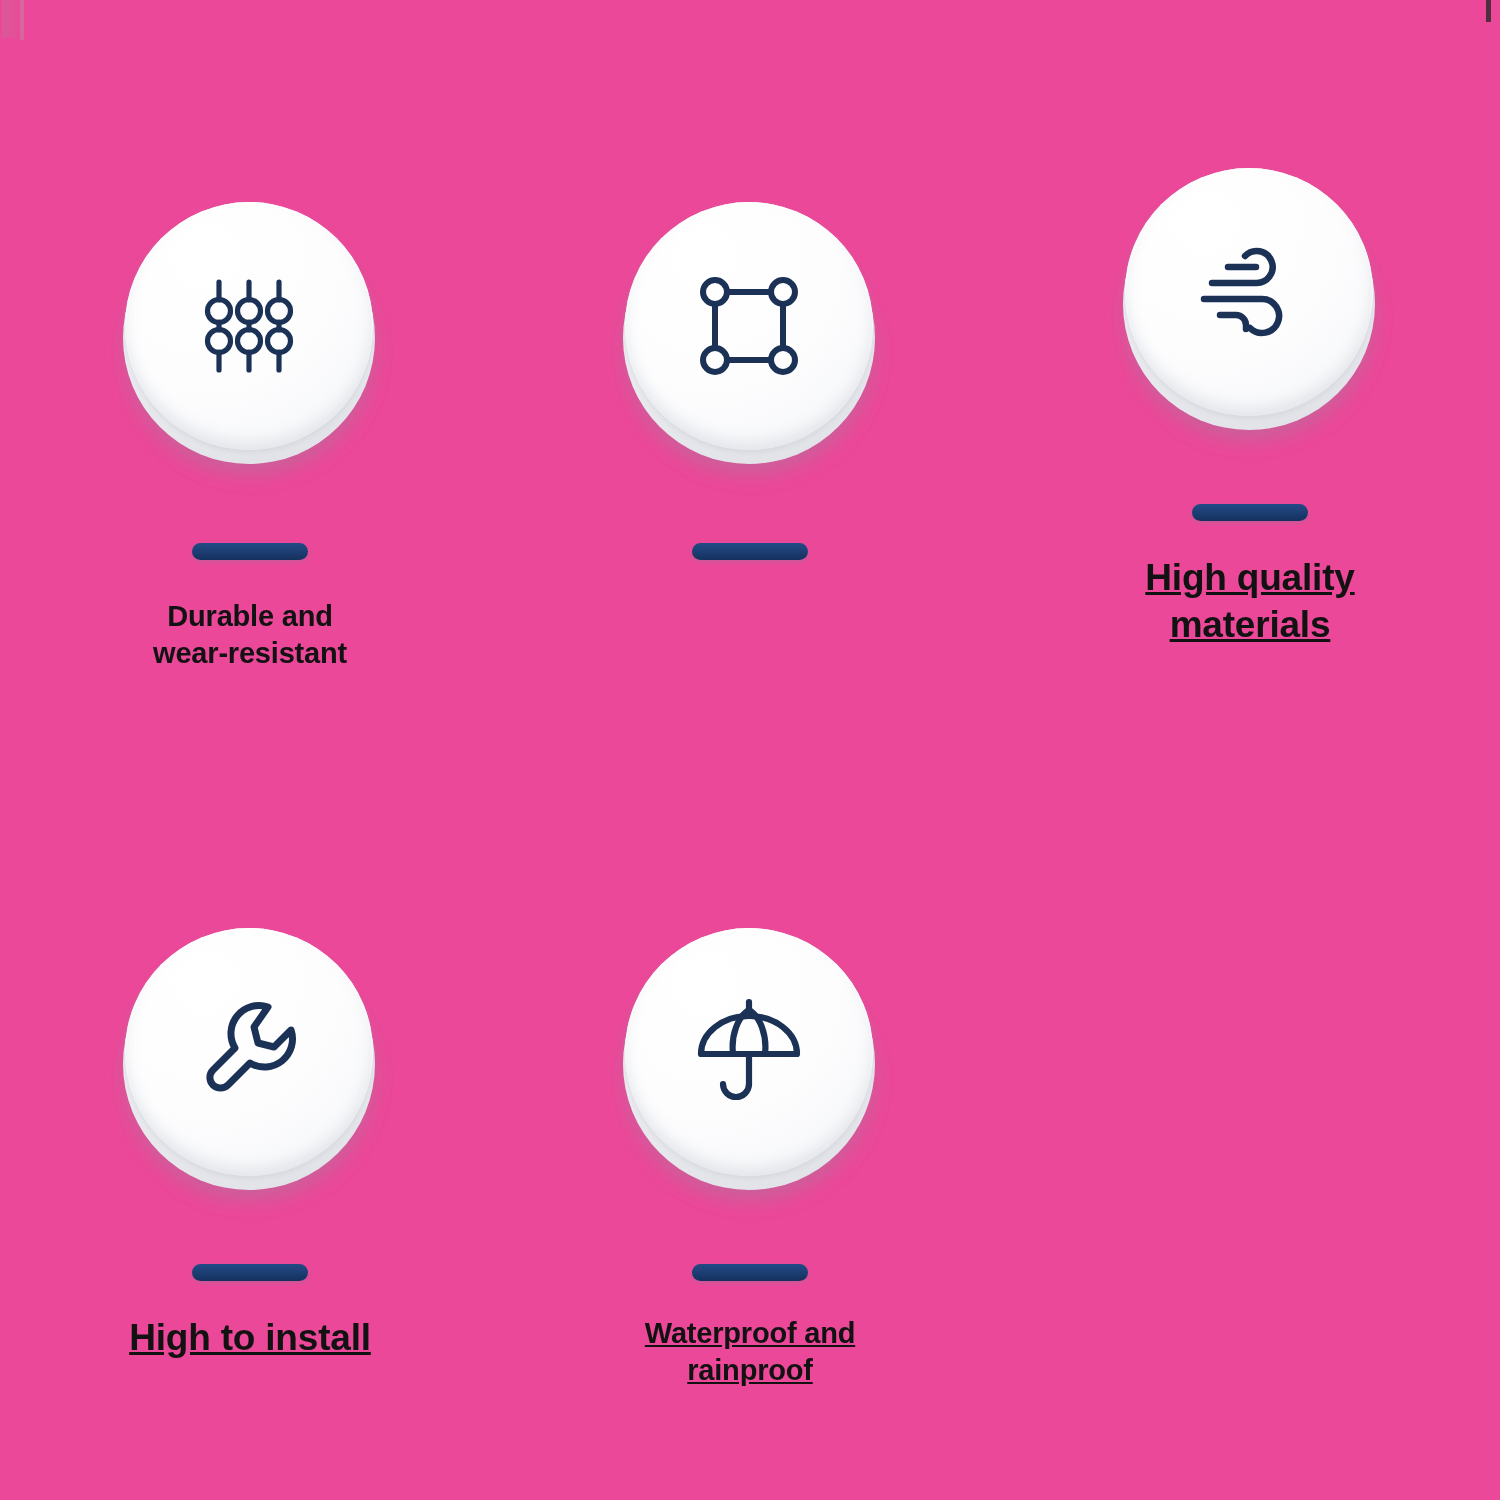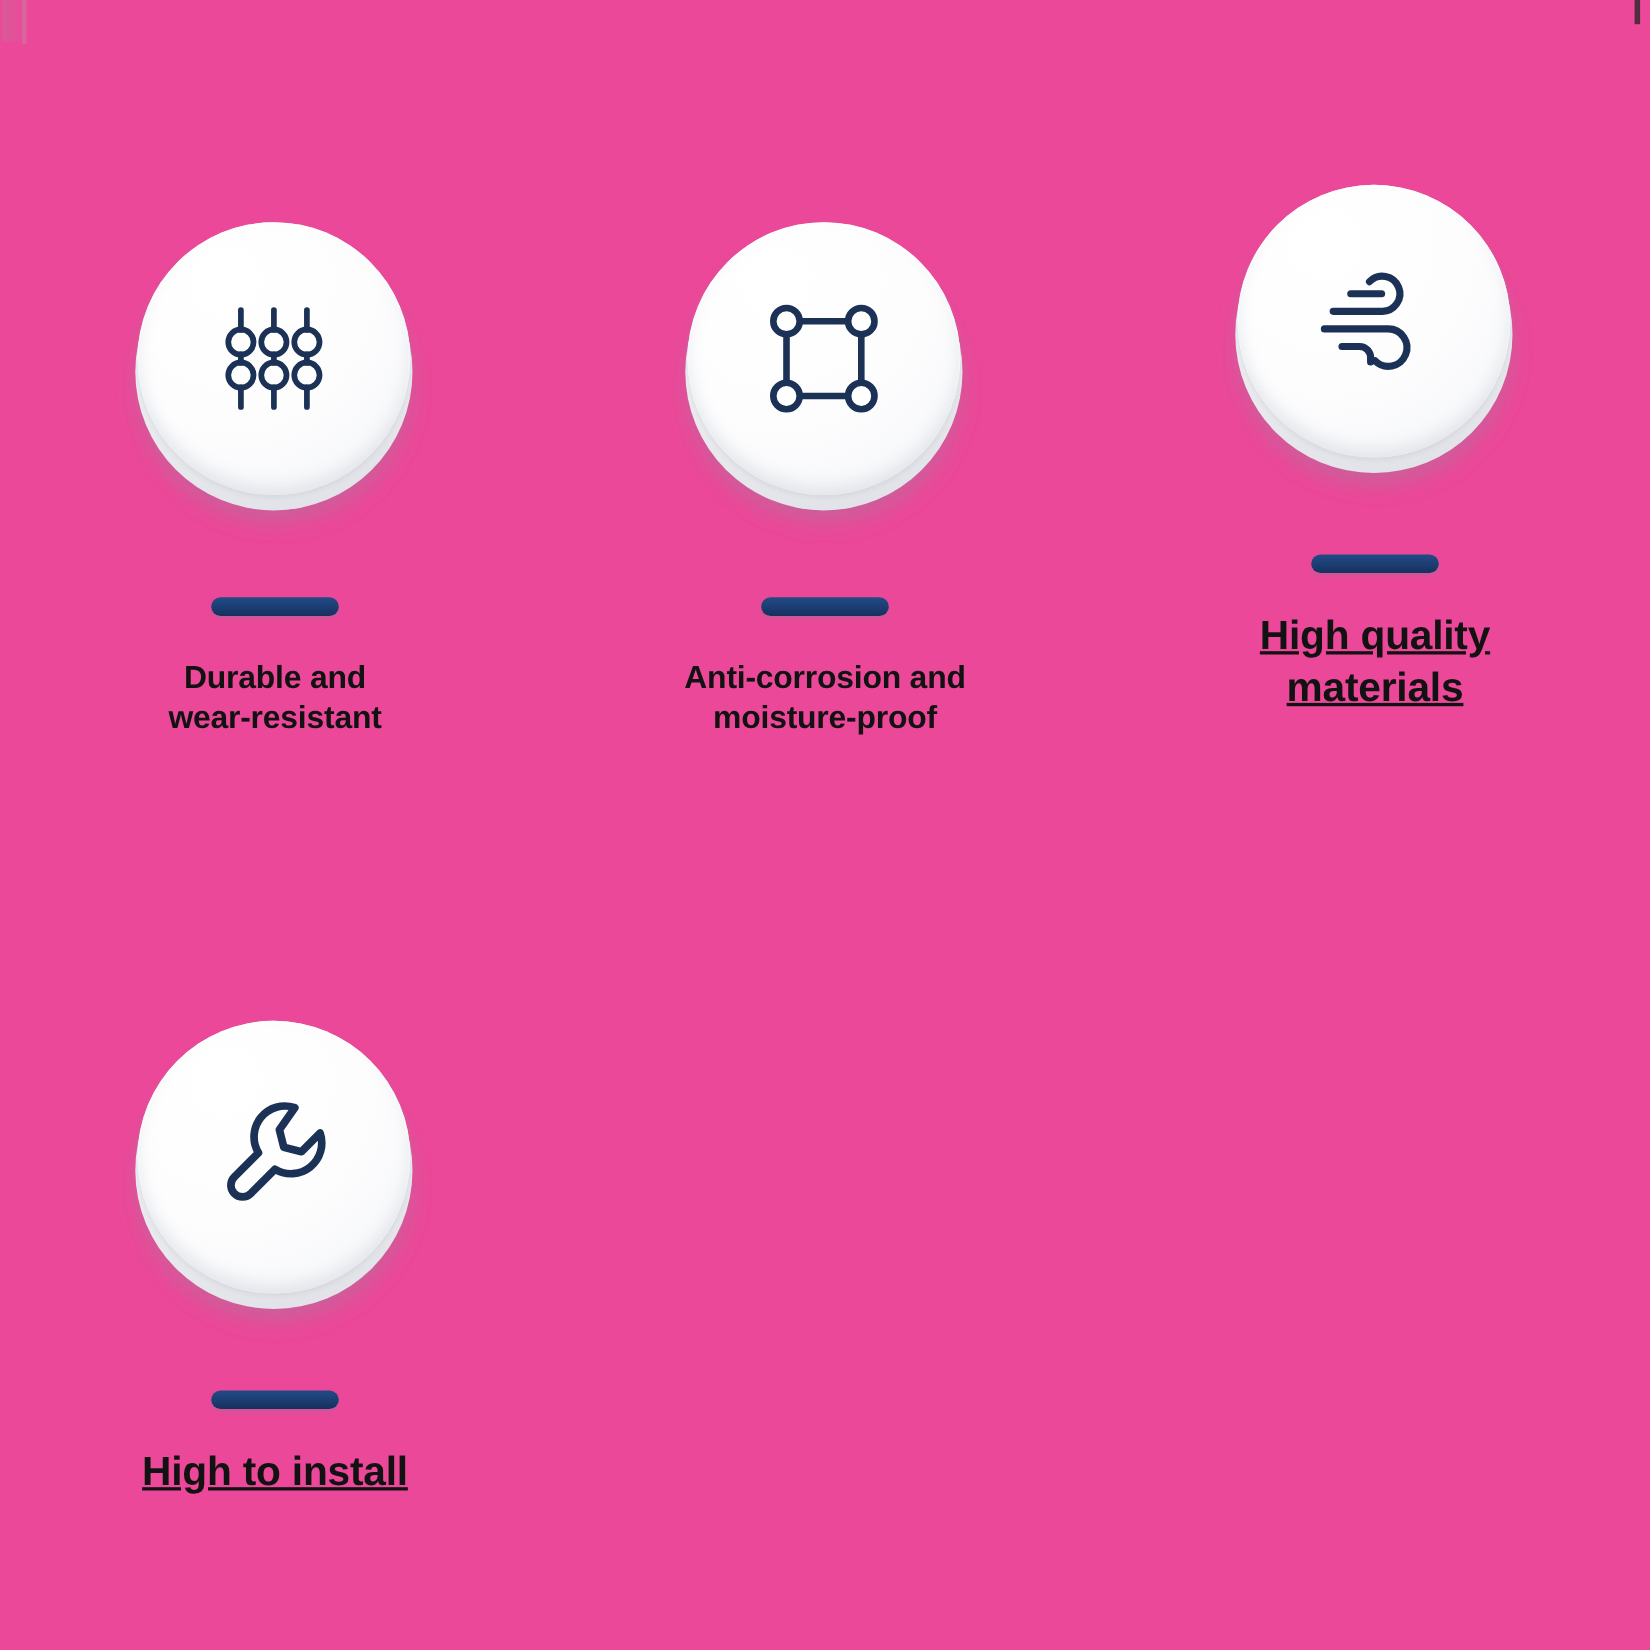--- a/index.html
+++ b/index.html
@@ -215,22 +215,20 @@
               <line x1="88" y1="20" x2="88" y2="88"></line>
               <circle cx="20" cy="20" r="12" fill="#ffffff"></circle>
               <circle cx="88" cy="20" r="12" fill="#ffffff"></circle>
               <circle cx="20" cy="88" r="12" fill="#ffffff"></circle>
               <circle cx="88" cy="88" r="12" fill="#ffffff"></circle>
             </svg>
           </div>
         </div>
       </div>
       <div class="rule"></div>
-      <div class="caption sz-md">Anti-corrosion and
-moisture-proof</div>
     </div>
 
 
     <div class="cell row2">
       <div class="puck-wrap">
         <div class="puck-shadow"></div>
         <div class="puck-rim"></div>
         <div class="puck-face">
           <div class="icon-slot">
             <svg width="110" height="110" viewBox="0 0 110 110" fill="none" stroke="#1b3256" stroke-width="6.5" stroke-linecap="round" stroke-linejoin="round">
@@ -266,15 +264,41 @@
                        a28 28 0 0 0 41 -33
                        l-17 17 -16 -4 -4 -16 Z"></path>
             </svg>
           </div>
         </div>
       </div>
       <div class="rule"></div>
       <div class="caption sz-lg">High to install</div>
     </div>
 
+    <div class="cell row2">
+      <div class="puck-wrap">
+        <div class="puck-shadow"></div>
+        <div class="puck-rim"></div>
+        <div class="puck-face">
+          <div class="icon-slot">
+            <svg width="112" height="108" viewBox="0 0 112 108" fill="none" stroke="#1b3256" stroke-width="6.2" stroke-linecap="round" stroke-linejoin="round">
+
+              <path d="M8 56 a48 38 0 0 1 96 0 Z"></path>
+
+              <path d="M40 56 a26 40 0 0 1 16 -44"></path>
+              <path d="M72 56 a26 40 0 0 0 -16 -44"></path>
+
+              <line x1="56" y1="12" x2="56" y2="4"></line>
+
+              <line x1="56" y1="56" x2="56" y2="86"></line>
+
+              <path d="M56 86 a13 13 0 0 1 -26 0"></path>
+            </svg>
+          </div>
+        </div>
+      </div>
+      <div class="rule"></div>
+      <div class="caption sz-md">Waterproof and
+rainproof</div>
+    </div>
 
   </div>
 </div>
 
 </body></html>

